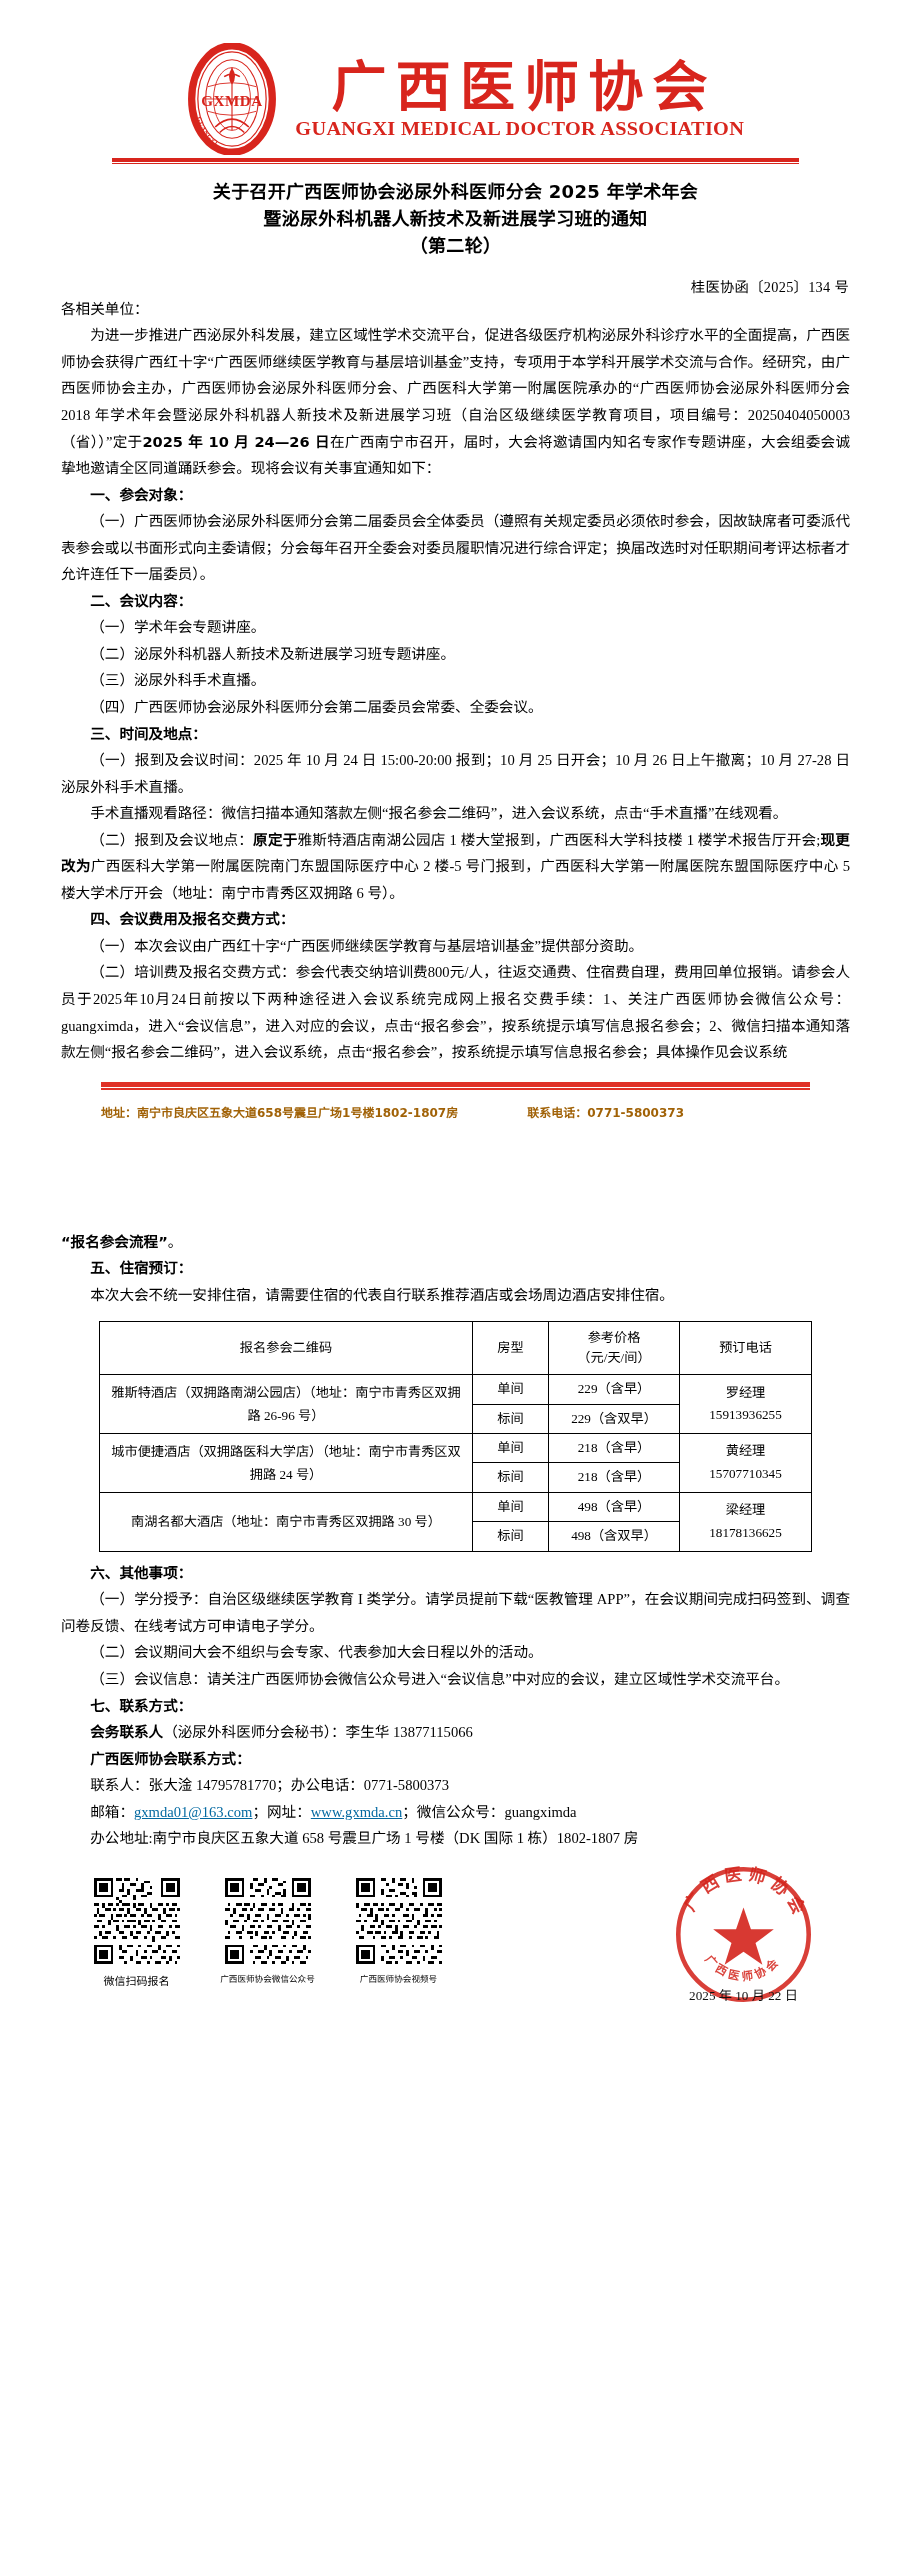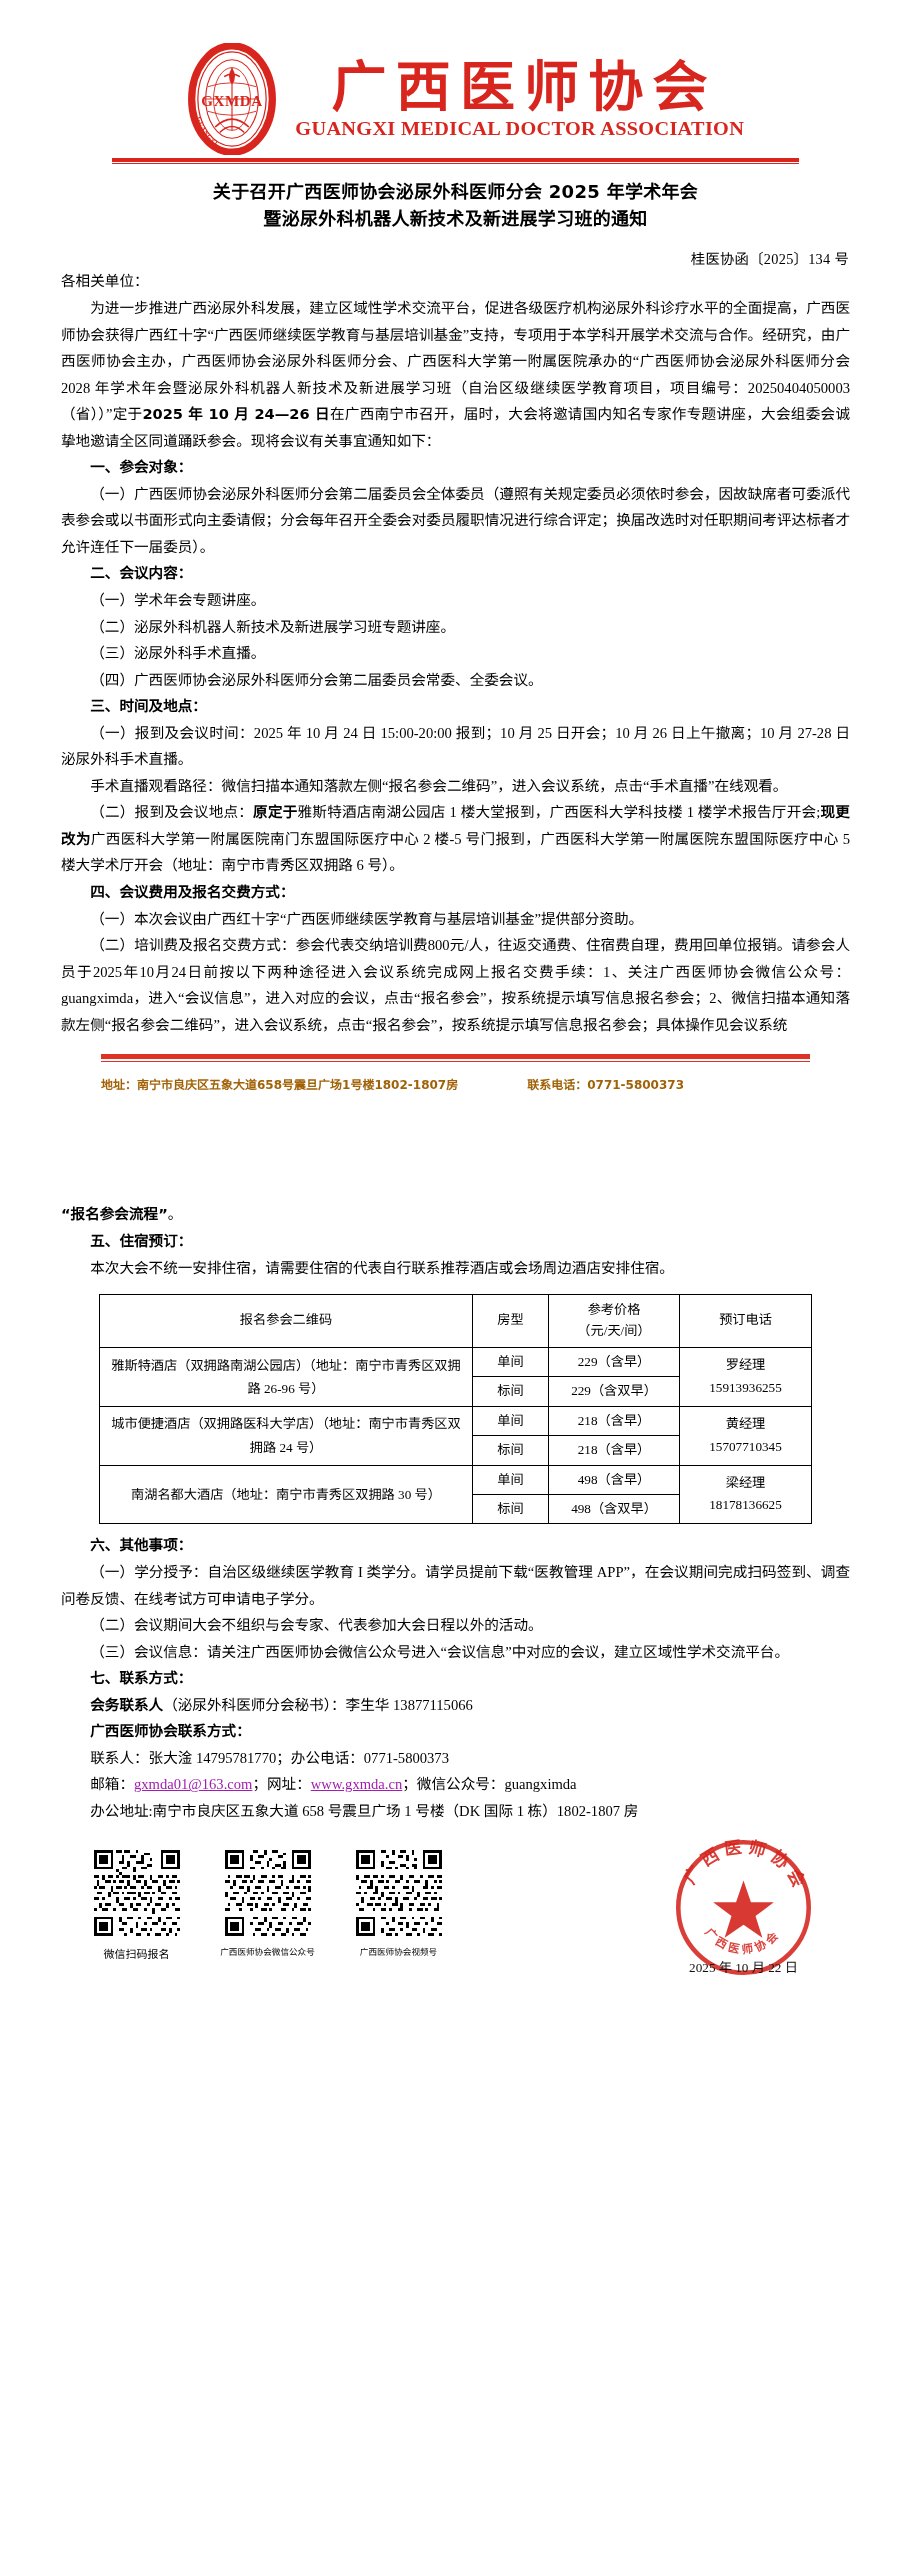--- a/index.html
+++ b/index.html
@@ -238,21 +238,21 @@
     right: 96px;
     top: 110px;
     width: 143px;
     text-align: center;
     font-size: 13.2px;
     color: #111;
     font-family: "Liberation Serif", serif;
   }
 
   a.link {
-    color: #a21caf;
+    color: #0369a1;
   }
 </style>
 </head>
 <body>
 
 <div class="page">
 
   <div class="letterhead">
     <div class="letterhead-inner">
       <div class="logo-seal">
@@ -284,29 +284,30 @@
         <div class="org-cn">广西医师协会</div>
         <div class="org-en">GUANGXI MEDICAL DOCTOR ASSOCIATION</div>
       </div>
     </div>
     <div class="header-rule"></div>
   </div>
 
   <div class="doc-title">
     <span class="tline">关于召开广西医师协会泌尿外科医师分会 2025 年学术年会</span>
     <span class="tline">暨泌尿外科机器人新技术及新进展学习班的通知</span>
+    <span class="tline">（第二轮）</span>
   </div>
 
   <div class="doc-number">桂医协函〔2025〕134 号</div>
 
   <div class="body-wrap">
 
     <p class="p">各相关单位：</p>
 
-    <p class="p-ind"><span>为进一步推进广西泌尿外科发展，建立区域性学术交流平台，促进各级医疗机构泌尿外科诊疗水平的全面提高，广西医师协会获得广西红十字“广西医师继续医学教育与基层培训基金”支持，专项用于本学科开展学术交流与合作。经研究，由广西医师协会主办，广西医师协会泌尿外科医师分会、广西医科大学第一附属医院承办的“广西医师协会泌尿外科医师分会 2028 年学术年会暨泌尿外科机器人新技术及新进展学习班（自治区级继续医学教育项目，项目编号：</span><span>20250404050003（省）</span><span>）”定于</span><b>2025 年 10 月 24—26 日</b><span>在广西南宁市召开，届时，大会将邀请国内知名专家作专题讲座，大会组委会诚挚地邀请全区同道踊跃参会。现将会议有关事宜通知如下：</span></p>
+    <p class="p-ind"><span>为进一步推进广西泌尿外科发展，建立区域性学术交流平台，促进各级医疗机构泌尿外科诊疗水平的全面提高，广西医师协会获得广西红十字“广西医师继续医学教育与基层培训基金”支持，专项用于本学科开展学术交流与合作。经研究，由广西医师协会主办，广西医师协会泌尿外科医师分会、广西医科大学第一附属医院承办的“广西医师协会泌尿外科医师分会 2018 年学术年会暨泌尿外科机器人新技术及新进展学习班（自治区级继续医学教育项目，项目编号：</span><span>20250404050003（省）</span><span>）”定于</span><b>2025 年 10 月 24—26 日</b><span>在广西南宁市召开，届时，大会将邀请国内知名专家作专题讲座，大会组委会诚挚地邀请全区同道踊跃参会。现将会议有关事宜通知如下：</span></p>
 
     <p class="h-sec">一、参会对象：</p>
     <p class="p-ind">（一）广西医师协会泌尿外科医师分会第二届委员会全体委员（遵照有关规定委员必须依时参会，因故缺席者可委派代表参会或以书面形式向主委请假；分会每年召开全委会对委员履职情况进行综合评定；换届改选时对任职期间考评达标者才允许连任下一届委员）。</p>
 
     <p class="h-sec">二、会议内容：</p>
     <p class="p-ind">（一）学术年会专题讲座。</p>
     <p class="p-ind">（二）泌尿外科机器人新技术及新进展学习班专题讲座。</p>
     <p class="p-ind">（三）泌尿外科手术直播。</p>
     <p class="p-ind">（四）广西医师协会泌尿外科医师分会第二届委员会常委、全委会议。</p>
 

